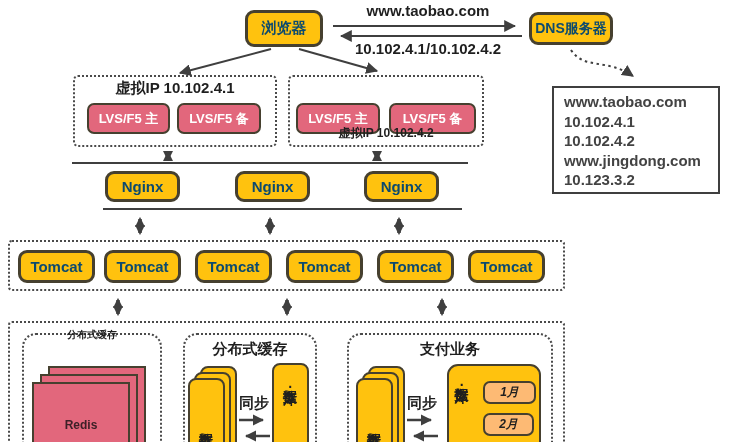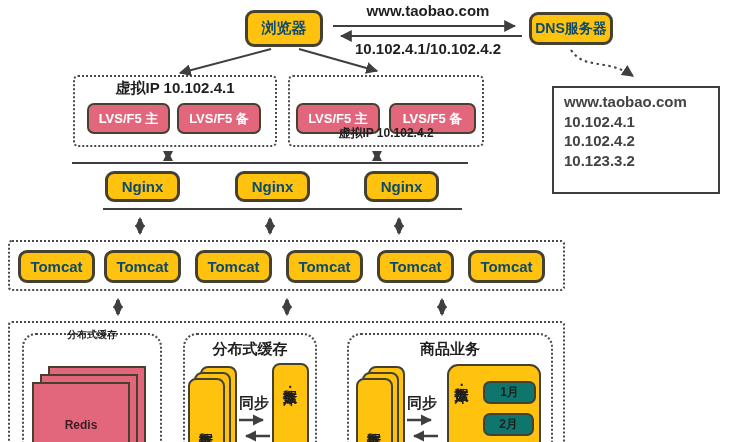--- a/index.html
+++ b/index.html
@@ -31,22 +31,22 @@
   }
   .recordbox .u{text-decoration-thickness:2px;text-underline-offset:2px;}
   .vtext{
     writing-mode:vertical-rl;text-orientation:upright;
     font-weight:bold;color:#1f1f1f;letter-spacing:0px;line-height:1;
   }
   .dbtall{background:#FFC20E;border:2.5px solid #46402f;border-radius:8px;z-index:12;}
   .dbback{background:#FFC20E;border:2.5px solid #46402f;border-radius:8px;z-index:10;}
   .redsq{background:#E2677C;border:2.5px solid #46402f;z-index:10;}
   .monthbox{
-    background:#0f766e;border:2px solid #46402f;border-radius:7px;
-    font-weight:bold;font-size:12px;color:#1f1f1f;z-index:14;
+    background:#fdba74;border:2px solid #46402f;border-radius:7px;
+    font-weight:bold;font-size:12px;color:#1f1f1f;z-index:14;font-style:italic;
   }
   svg.connectors{position:absolute;left:0;top:0;z-index:6;pointer-events:none;}
   .lbl{z-index:13;}
 </style>
 </head>
 <body>
 
 <div class="stage">
 
   <svg class="connectors" width="732" height="442" viewBox="0 0 732 442">
@@ -111,20 +111,21 @@
   <div class="abs b ctext lbl" style="left:333px;top:40px;width:190px;font-size:15px;">10.102.4.1/10.102.4.2</div>
 
   <div class="abs ynode flexc" style="left:529px;top:12px;width:84px;height:33px;font-size:14px;">
     <span>DNS服务器</span>
   </div>
 
   <div class="abs recordbox" style="left:552px;top:86px;width:168px;height:108px;">
     <div>www.taobao.com</div>
     <div class="u">10.102.4.1</div>
     <div class="u">10.102.4.2</div>
+    <div>www.jingdong.com</div>
     <div>10.123.3.2</div>
   </div>
 
   <div class="abs dashbox" style="left:73px;top:75px;width:204px;height:72px;border-radius:5px;"></div>
   <div class="abs b ctext lbl" style="left:73px;top:79px;width:204px;font-size:15px;">虚拟IP 10.102.4.1</div>
   <div class="abs pnode flexc" style="left:87px;top:103px;width:83px;height:31px;font-size:13px;">
     <span>LVS/F5 主</span>
   </div>
   <div class="abs pnode flexc" style="left:177px;top:103px;width:84px;height:31px;font-size:13px;">
     <span>LVS/F5 备</span>
@@ -185,21 +186,21 @@
   <div class="abs dbback" style="left:194px;top:372px;width:37px;height:88px;z-index:11;"></div>
   <div class="abs dbtall flexc" style="left:188px;top:378px;width:37px;height:88px;">
     <span class="vtext" style="font-size:14px;">数据库</span>
   </div>
   <div class="abs b ctext lbl" style="left:233px;top:394px;width:42px;font-size:15px;">同步</div>
   <div class="abs dbtall flexc" style="left:272px;top:363px;width:37px;height:92px;align-items:flex-start;">
     <span class="vtext" style="font-size:14px;margin-top:14px;">数据库·</span>
   </div>
 
   <div class="abs rounddash" style="left:347px;top:333px;width:206px;height:128px;background:#fff;"></div>
-  <div class="abs b ctext lbl" style="left:347px;top:340px;width:206px;font-size:15px;">商品业务</div>
+  <div class="abs b ctext lbl" style="left:347px;top:340px;width:206px;font-size:15px;">支付业务</div>
   <div class="abs dbback" style="left:368px;top:366px;width:37px;height:88px;"></div>
   <div class="abs dbback" style="left:362px;top:372px;width:37px;height:88px;z-index:11;"></div>
   <div class="abs dbtall flexc" style="left:356px;top:378px;width:37px;height:88px;">
     <span class="vtext" style="font-size:14px;">数据库</span>
   </div>
   <div class="abs b ctext lbl" style="left:401px;top:394px;width:42px;font-size:15px;">同步</div>
   <div class="abs dbtall" style="left:447px;top:364px;width:94px;height:92px;border-radius:11px;">
     <span class="vtext abs" style="left:6px;top:11px;font-size:14px;">数据库·</span>
     <div class="monthbox flexc abs" style="left:34px;top:15px;width:53px;height:23px;">
       <span>1月</span>

